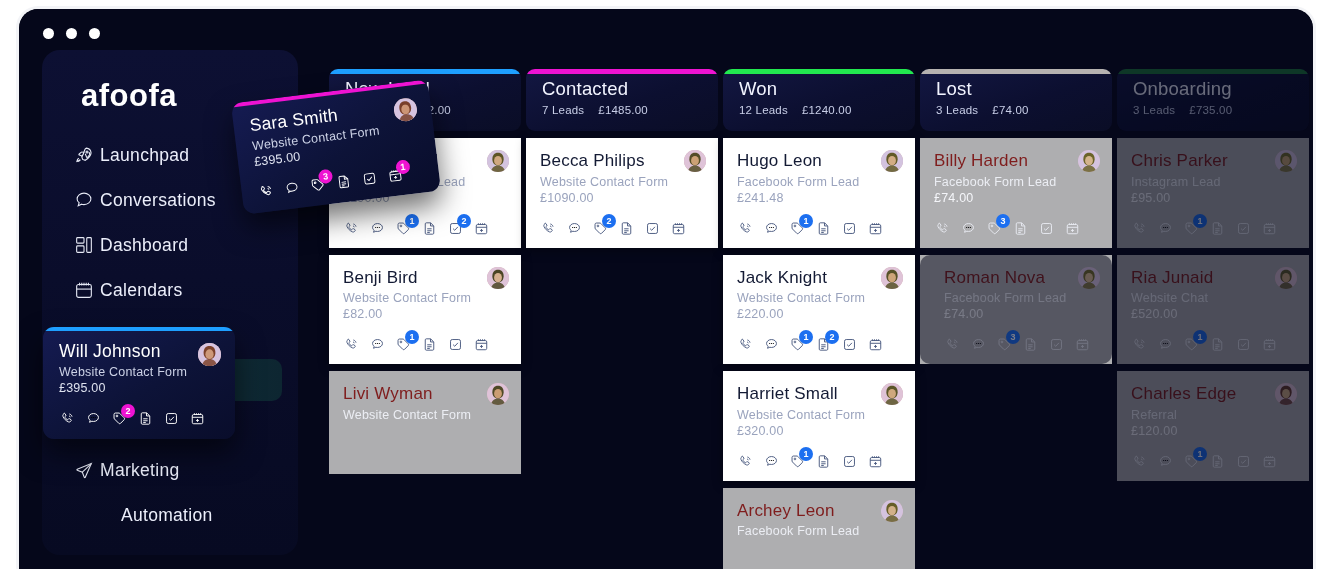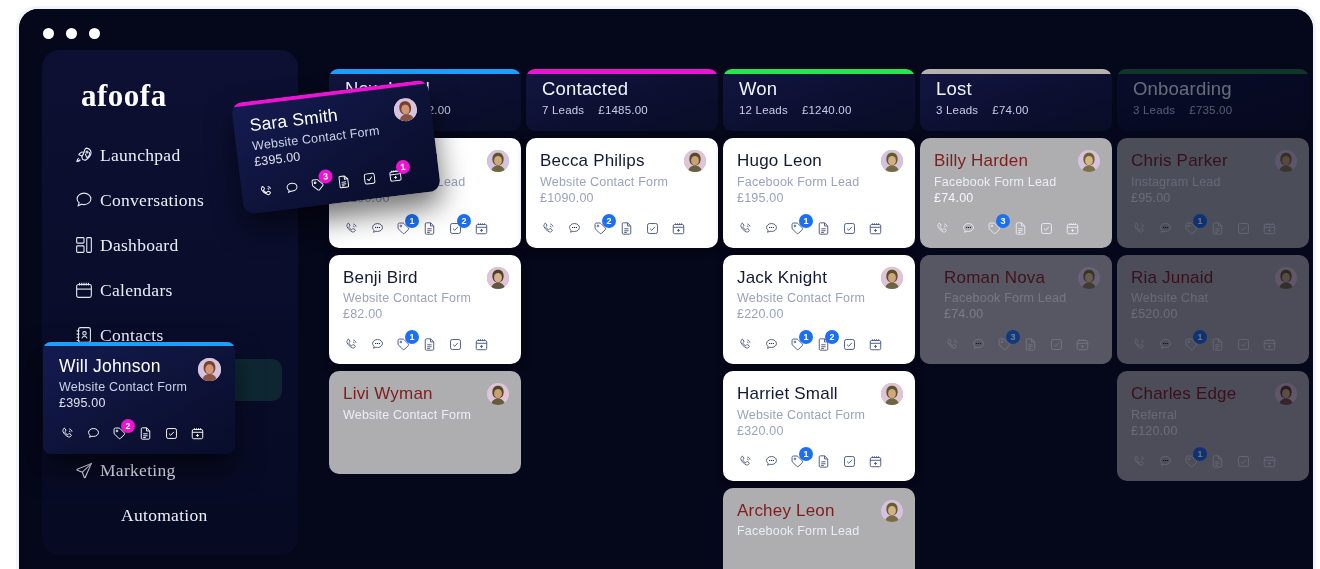--- a/index.html
+++ b/index.html
@@ -25,21 +25,20 @@
     overflow:hidden;
   }
   .dots{ position:absolute; left:24px; top:19px; display:flex; gap:12px; }
   .dot{ width:11px; height:11px; border-radius:50%; background:#ffffff; }
 
   
   .sidebar{
     position:absolute; left:23px; top:41px; width:256px; height:505px;
     background:linear-gradient(180deg,#0d1033 0%, #0a0d2b 45%, #070a22 100%);
     border-radius:18px;
-    font-family:Liberation Serif, serif;
   }
   .brand{
     position:absolute; left:39px; top:28px;
     color:#ffffff; font-size:31px; font-weight:700; letter-spacing:.5px;
   }
   .nav{ position:absolute; left:0; top:84px; width:100%; }
   .nav-item{
     display:flex; align-items:center; gap:4px;
     height:42px; margin:0 16px 3px 16px; padding:0 14px;
     border-radius:10px; cursor:pointer;
@@ -66,21 +65,21 @@
     overflow:hidden; padding:9px 16px 0 16px;
   }
   .col-accent{ position:absolute; left:0; top:0; right:0; height:5px; border-radius:9px 9px 0 0; }
   .col-title{ color:#f2f4ff; font-size:18.5px; letter-spacing:.2px; line-height:1.2; }
   .col-meta{ margin-top:4px; display:flex; gap:14px; color:#c9cfe8; font-size:11.5px; letter-spacing:.2px; }
 
   .col-body{ margin-top:7px; display:flex; flex-direction:column; gap:7px; }
 
   
   .card{
-    position:relative; border-radius:10px; padding:13px 14px 11px 14px;
+    position:relative; border-radius:0; padding:13px 14px 11px 14px;
     min-height:103px;
   }
   .card.light{ background:#ffffff; box-shadow:0 3px 10px rgba(0,0,0,.35); }
   .card.grey{ background:#aeaeb0; }
 
   .card-name{ font-size:17px; letter-spacing:.2px; line-height:1.15; padding-right:28px; }
   .card-source{ font-size:12.5px; margin-top:4px; letter-spacing:.2px; }
   .card-amount{ font-size:12.5px; margin-top:2px; letter-spacing:.2px; }
 
   .card.light .card-name{ color:#131a34; }
@@ -124,21 +123,21 @@
   .float{
     position:absolute; z-index:40; border-radius:11px;
     padding:14px 16px 12px 16px; width:192px;
     background:linear-gradient(150deg,#151b52 0%,#0d1338 55%,#090d2b 100%);
     box-shadow:0 14px 28px rgba(0,0,0,.55);
     overflow:hidden;
   }
   .float .float-accent{ position:absolute; left:0; top:0; right:0; height:4px; }
 
   #sara-card{ left:218px; top:82px; transform:rotate(-7deg); width:198px; }
-  #will-card{ left:24px; top:333px; transform:rotate(0deg); width:192px;border-radius:8px; }
+  #will-card{ left:24px; top:318px; transform:rotate(0deg); width:192px; }
 
   .float .card-name{ color:#ffffff; font-size:17.5px; }
   .float .card-source{ color:#ccd2e6; }
   .float .card-amount{ color:#dde1ee; }
   .float .ic svg{ stroke:#ffffff; }
   .float .avatar{ right:14px; top:16px; width:23px; height:23px; }
 </style>
 </head>
 <body>
 
@@ -471,21 +470,21 @@
                   <svg viewBox="0 0 32 32">
     <rect width="32" height="32" fill="hsl(275,30%,82%)"></rect>
     <path d="M16 4c5.4 0 8.2 3.6 8.2 9.5 0 5.4-3.4 9.2-8.2 9.2s-8.2-3.8-8.2-9.2C7.8 7.6 10.6 4 16 4z" fill="hsl(51,43%,27%)"></path>
     <ellipse cx="16" cy="15.5" rx="5.7" ry="6.9" fill="hsl(31,46%,67%)"></ellipse>
     <path d="M9.6 9.8c1.6-3.1 4-4.3 6.4-4.3s4.8 1.2 6.4 4.3c-1.7-1-4-1.5-6.4-1.5s-4.7.5-6.4 1.5z" fill="hsl(51,43%,27%)"></path>
     <path d="M16 22.4c5.4 0 9.6 3.4 10.4 9.6H5.6C6.4 25.8 10.6 22.4 16 22.4z" fill="hsl(51,43%,27%)" opacity=".85"></path>
   </svg>
                 </div>
                 <div class="card-name">Hugo Leon</div>
                 <div class="card-source">Facebook Form Lead</div>
-                <div class="card-amount">£195.00</div>
+                <div class="card-amount">£241.48</div>
                 <div class="icon-row">
                   <span class="ic">
                     <svg viewBox="0 0 24 24">
                       <path d="M6.6 4.8c.5-.5 1.3-.4 1.7.2l1.3 2c.3.5.2 1.1-.2 1.5l-.9.8c-.3.3-.4.7-.2 1 .7 1.4 1.9 2.6 3.3 3.3.4.2.8.1 1-.2l.8-.9c.4-.4 1-.5 1.5-.2l2 1.3c.6.4.7 1.2.2 1.7l-1 1c-.7.7-1.8.9-2.7.5-3.6-1.5-6.4-4.3-7.8-7.8-.4-.9-.2-2 .5-2.7l1-1z"></path>
                       <path d="M14.6 5.6c1.9.4 3.4 1.9 3.8 3.8M14.2 8.3c.9.3 1.6 1 1.8 1.9"></path>
                     </svg>
                   </span>
                   <span class="ic">
                     <svg viewBox="0 0 24 24">
                       <path d="M12 5c3.9 0 7 2.5 7 5.6s-3.1 5.6-7 5.6c-.8 0-1.6-.1-2.3-.3l-3.3 1.4.9-2.8C6 13.6 5 12.2 5 10.6 5 7.5 8.1 5 12 5z"></path>

